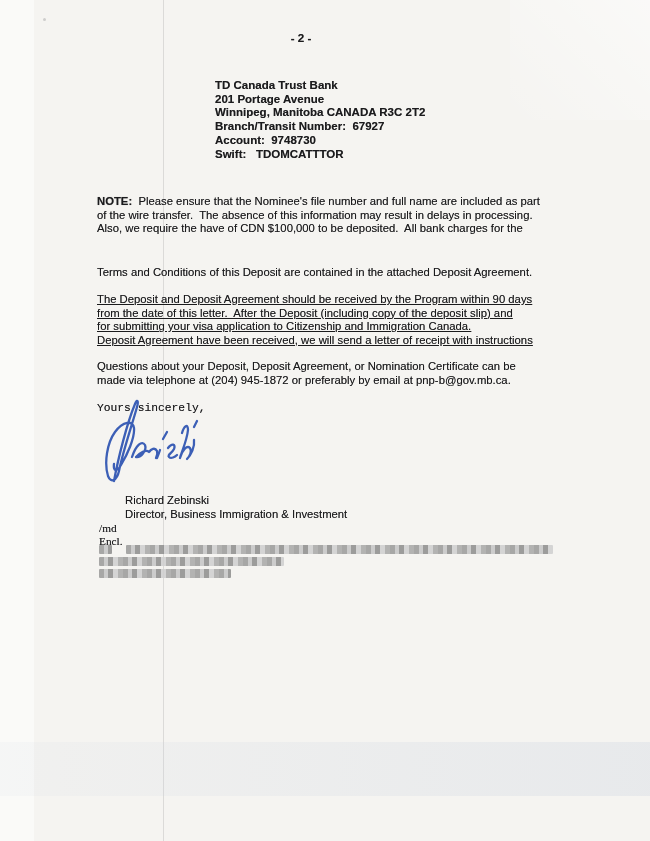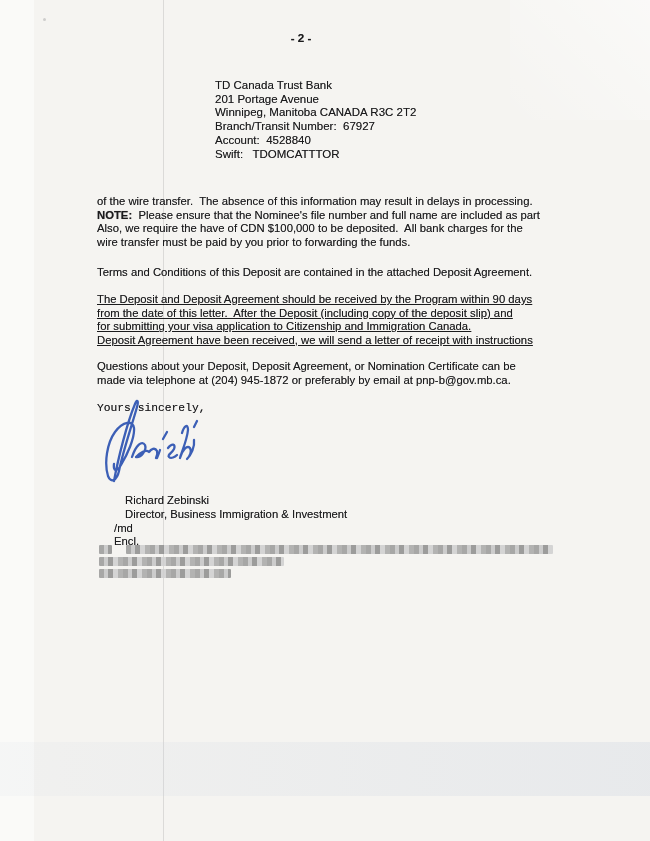--- a/index.html
+++ b/index.html
@@ -19,28 +19,28 @@
   .speck{position:absolute;left:43px;top:18px;width:3px;height:3px;border-radius:50%;background:#b9b9b9;opacity:.65;}
   .corner-shade{position:absolute;right:0;top:0;width:140px;height:120px;
     background:linear-gradient(225deg, rgba(255,255,255,0.5), rgba(255,255,255,0));}
 
   .txt{position:absolute;font-size:11.3px;line-height:13.6px;
     text-shadow:0 0 0.6px rgba(27,27,29,0.55);}
   .ln{white-space:pre;}
   .bold{font-weight:700;text-shadow:0 0 0.7px rgba(20,20,22,0.6);}
 
   .page-number{top:31px;left:0;width:602px;text-align:center;font-weight:700;font-size:11.6px;}
-  .bank-block{top:79px;left:215px;font-weight:400;font-size:11.5px;line-height:13.7px;}
+  .bank-block{top:79px;left:215px;font-weight:700;font-size:11.5px;line-height:13.7px;}
   .note-block{top:195px;left:97px;}
   .terms-line{top:266px;left:97px;}
   .deposit-block{top:293px;left:97px;text-decoration:underline;}
   .questions-block{top:360px;left:97px;}
   .salutation{top:402px;left:97px;font-family:Liberation Mono, monospace;}
   .sig-name-block{top:494px;left:97px;margin-left:28px;}
-  .initials-block{top:522px;left:114px;line-height:13.2px;}
+  .initials-block{top:522px;left:99px;line-height:13.2px;font-family:Liberation Serif, serif;}
 
   .signature-svg{position:absolute;left:94px;top:395px;width:110px;height:94px;pointer-events:none;}
 
   .redacted{position:absolute;height:9px;border-radius:1px;filter:blur(0.55px);opacity:.85;
     background:
       repeating-linear-gradient(90deg,#9a9a9a 0 5px,#c6c6c6 5px 9px,#8d8d8d 9px 14px,#cfcfcf 14px 19px,#a8a8a8 19px 24px),
       repeating-linear-gradient(0deg, rgba(255,255,255,0.25) 0 3px, rgba(0,0,0,0.12) 3px 6px);}
   .r1a{top:545px;left:99px;width:13px;}
   .r1b{top:545px;left:126px;width:427px;}
   .r2{top:557px;left:99px;width:185px;}
@@ -57,29 +57,28 @@
   <div class="speck"></div>
   <div class="corner-shade"></div>
 
   <div class="txt page-number">- 2 -</div>
 
   <div class="txt bank-block">
     <div class="ln">TD Canada Trust Bank</div>
     <div class="ln">201 Portage Avenue</div>
     <div class="ln">Winnipeg, Manitoba CANADA R3C 2T2</div>
     <div class="ln">Branch/Transit Number:  67927</div>
-    <div class="ln">Account:  4528840</div>
+    <div class="ln">Account:  9748730</div>
     <div class="ln">Swift:   TDOMCATTTOR</div>
   </div>
 
   <div class="txt note-block">
+    <div class="ln"><span class="bold">NOTE:</span><span>  Please ensure that the Nominee's file number and full name are included as part</span></div>
     <div class="ln">of the wire transfer.  The absence of this information may result in delays in processing.</div>
-    <div class="ln"><span class="bold">NOTE:</span><span>  Please ensure that the Nominee's file number and full name are included as part</span></div>
     <div class="ln">Also, we require the have of CDN $100,000 to be deposited.  All bank charges for the</div>
-    <div class="ln">wire transfer must be paid by you prior to forwarding the funds.</div>
   </div>
 
   <div class="txt terms-line">
     <div class="ln">Terms and Conditions of this Deposit are contained in the attached Deposit Agreement.</div>
   </div>
 
   <div class="txt deposit-block">
     <div class="ln">The Deposit and Deposit Agreement should be received by the Program within 90 days</div>
     <div class="ln">from the date of this letter.  After the Deposit (including copy of the deposit slip) and</div>
     <div class="ln">for submitting your visa application to Citizenship and Immigration Canada.</div>

